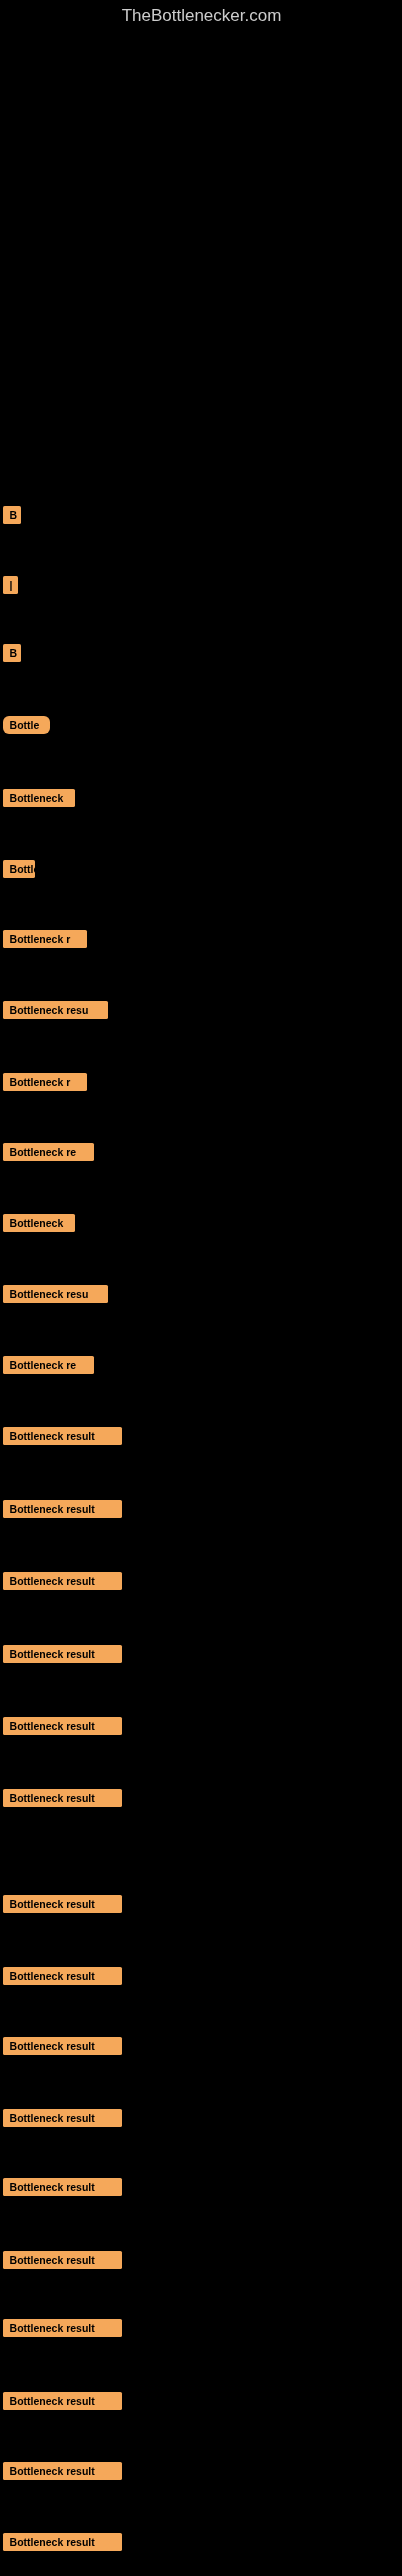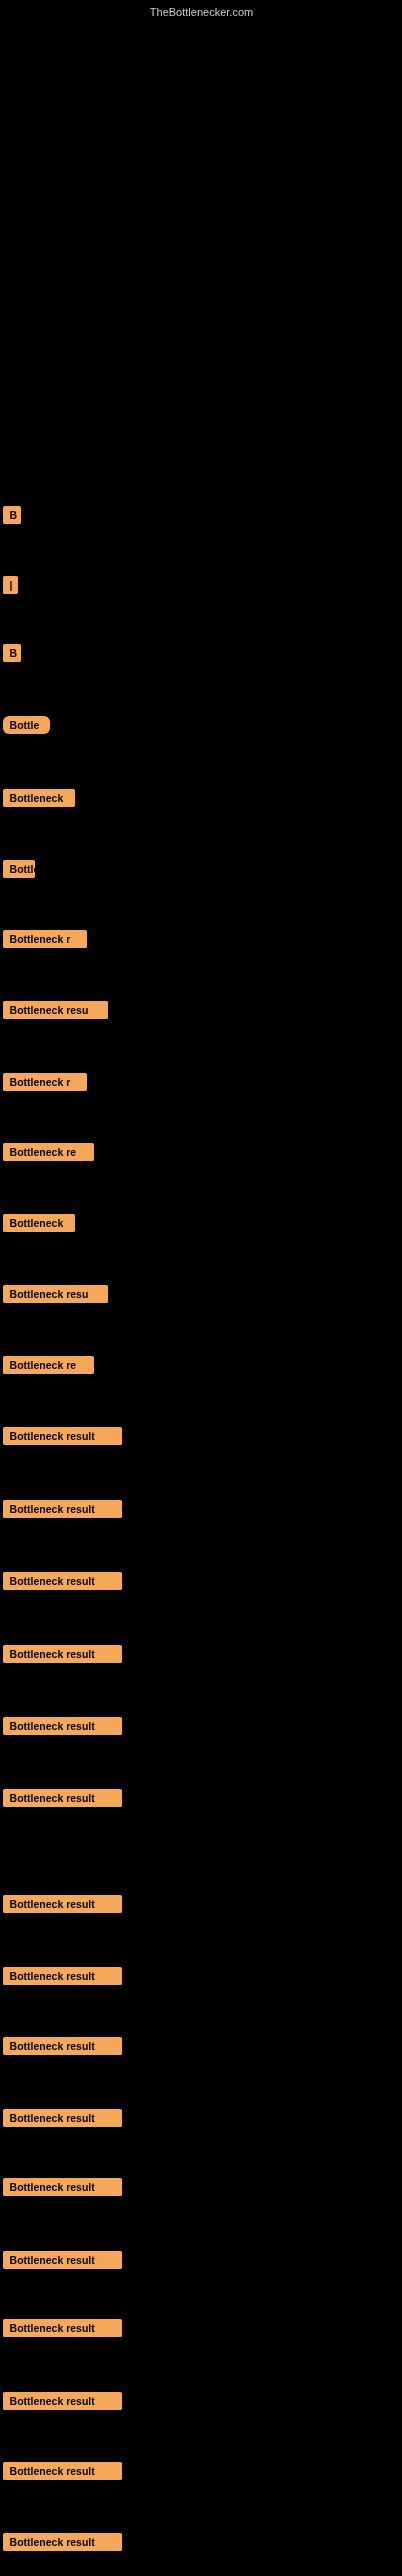--- a/index.html
+++ b/index.html
@@ -9,21 +9,21 @@
     }
     body {
       background-color: #000000;
       width: 403px;
       min-height: 2576px;
       font-family: Arial, sans-serif;
       position: relative;
     }
     .site-title {
       color: #cccccc;
-      font-size: 11px;
+      font-size: 17px;
       text-align: center;
       padding-top: 6.4px;
       position: absolute;
       top: 0;
       left: 0;
       right: 0;
     }
     .bottleneck-item {
       position: absolute;
       left: 3.2px;

